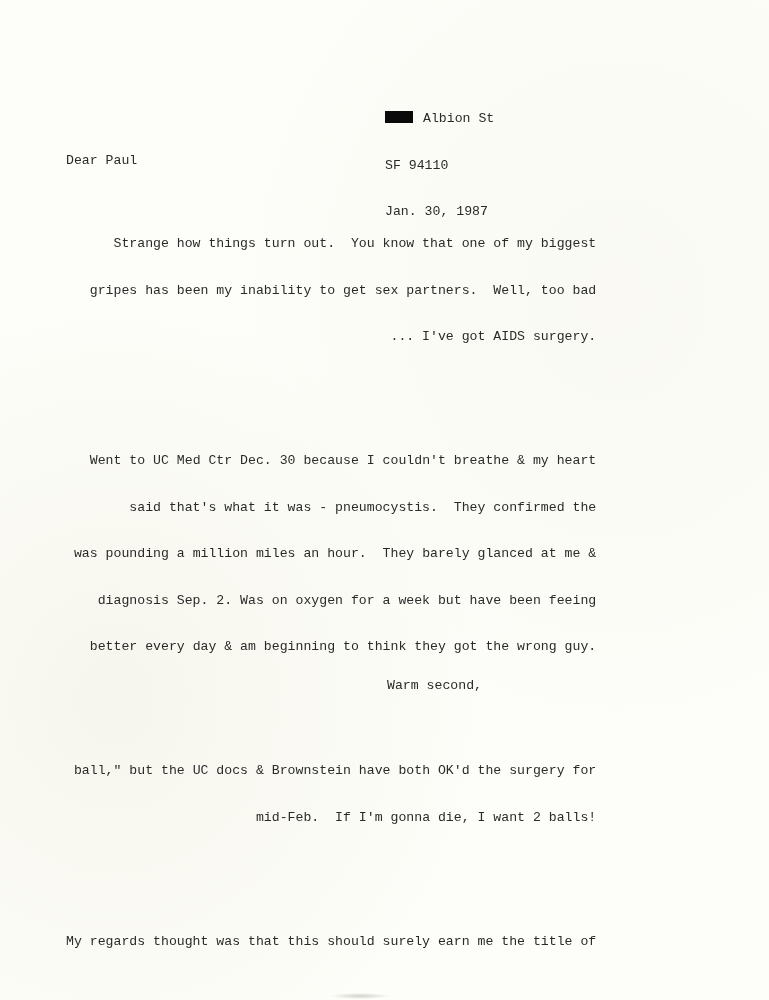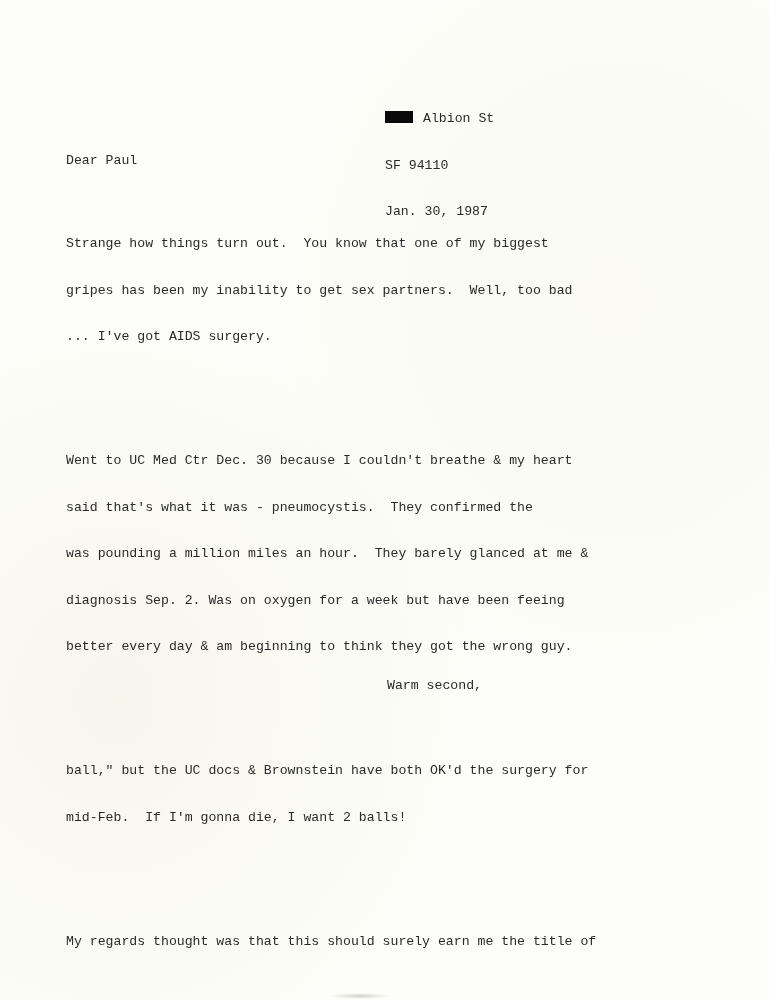--- a/index.html
+++ b/index.html
@@ -57,20 +57,21 @@
       left: 66px;
       top: 174px;
     }
     .para {
       display: block;
       margin: 0 0 15.5px 0;
     }
     .para .ln {
       display: block;
       height: 15.5px;
+      text-align: right;
     }
     .closing {
       left: 387px;
       top: 678px;
     }
     .bottom-smudge {
       position: absolute;
       left: 330px;
       top: 993px;
       width: 60px;

